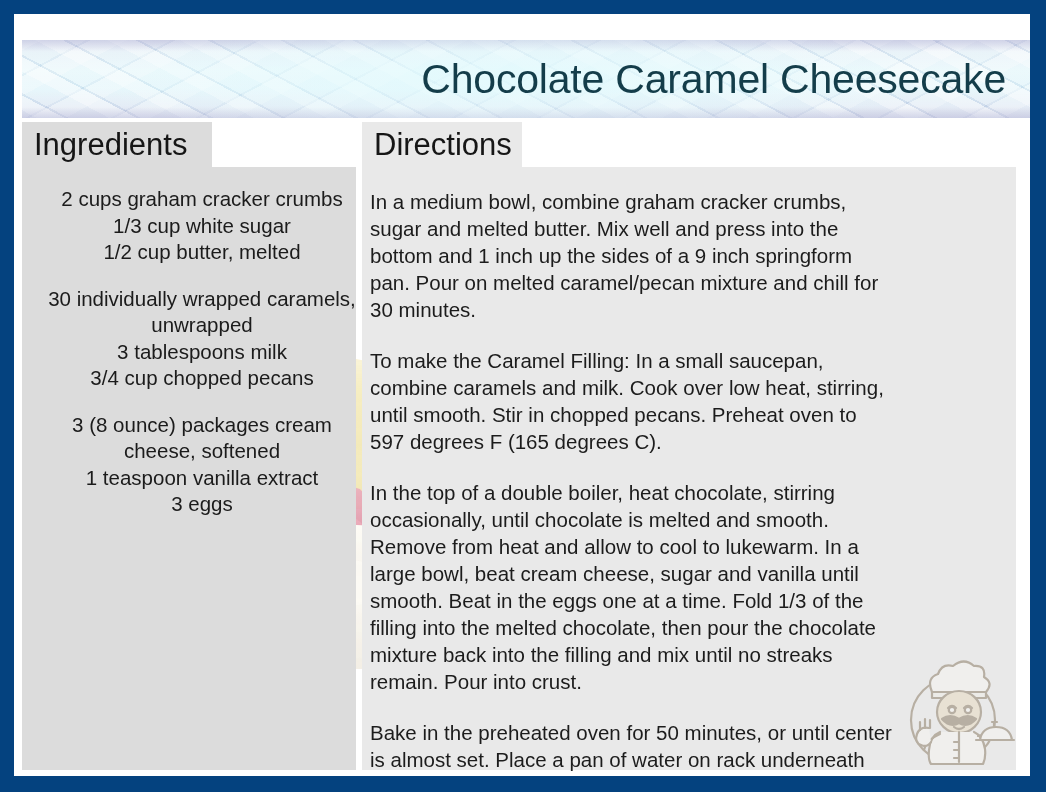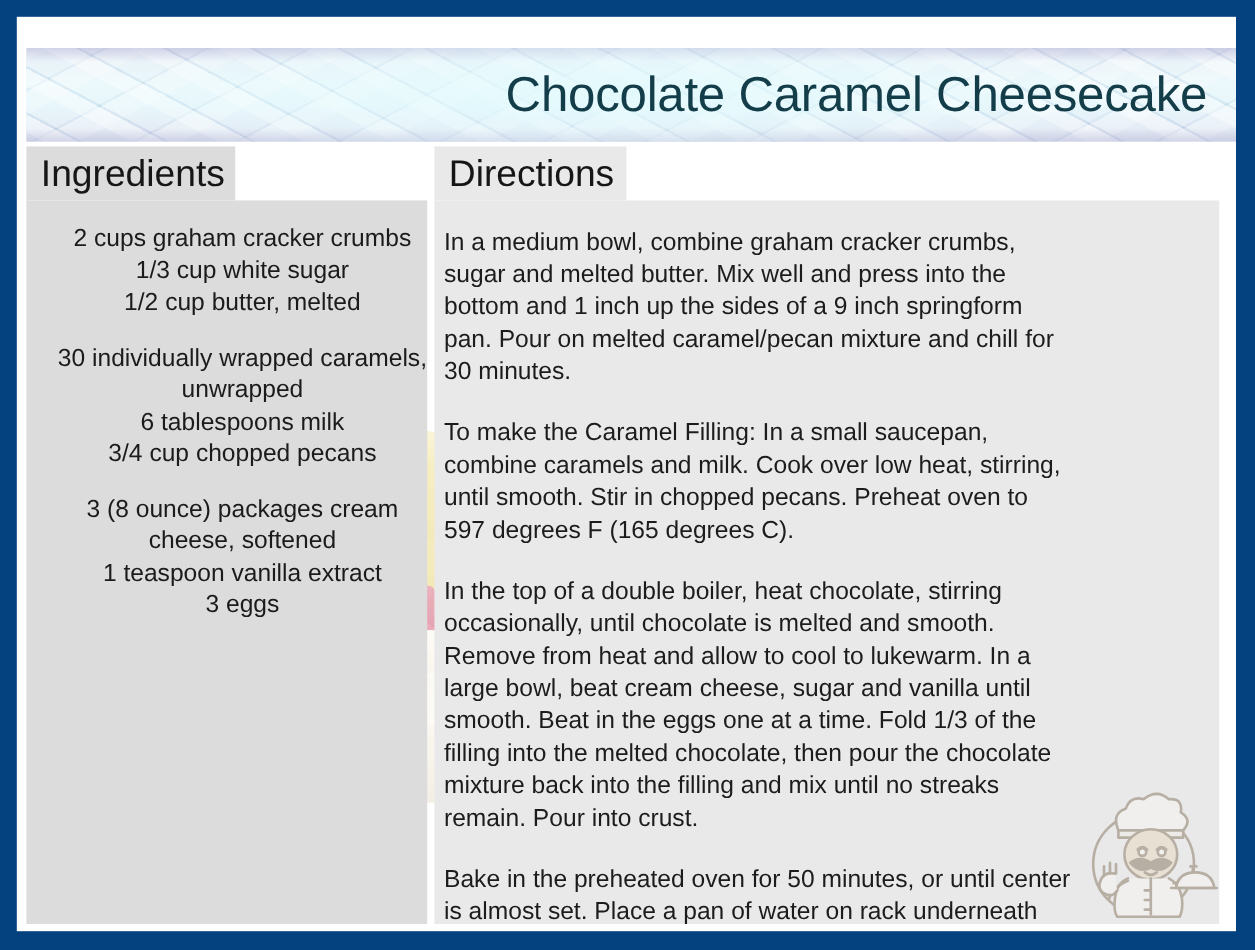--- a/index.html
+++ b/index.html
@@ -120,21 +120,21 @@
     position: absolute;
     left: 0;
     top: 45px;
     right: 0;
     bottom: 0;
     box-sizing: border-box;
   }
 
   
   #col-ingredients { left: 22px; top: 122px; width: 334px; height: 648px; }
-  #col-ingredients .col-tab  { width: 174px; background: #dcdcdc; }
+  #col-ingredients .col-tab  { width: 190px; background: #dcdcdc; }
   #col-ingredients .col-body { background: #dcdcdc; }
 
   
   #col-directions { left: 362px; top: 122px; width: 654px; height: 648px; }
   #col-directions .col-tab  { width: 160px; background: #e9e9e9; }
   #col-directions .col-body { background: #e9e9e9; }
 
   
   .text-layer { position: absolute; z-index: 22; }
 
@@ -244,21 +244,21 @@
   </div>
 
   <div id="ingredients-list" class="text-layer">
     <div class="ing-group">
       <div class="ing-line">2 cups graham cracker crumbs</div>
       <div class="ing-line">1/3 cup white sugar</div>
       <div class="ing-line">1/2 cup butter, melted</div>
     </div>
     <div class="ing-group">
       <div class="ing-line">30 individually wrapped caramels, unwrapped</div>
-      <div class="ing-line">6 tablespoons milk</div>
+      <div class="ing-line">3 tablespoons milk</div>
       <div class="ing-line">3/4 cup chopped pecans</div>
     </div>
     <div class="ing-group">
       <div class="ing-line">3 (8 ounce) packages cream cheese, softened</div>
       <div class="ing-line">1 teaspoon vanilla extract</div>
       <div class="ing-line">3 eggs</div>
     </div>
   </div>
 
   <div id="col-directions" class="column">

